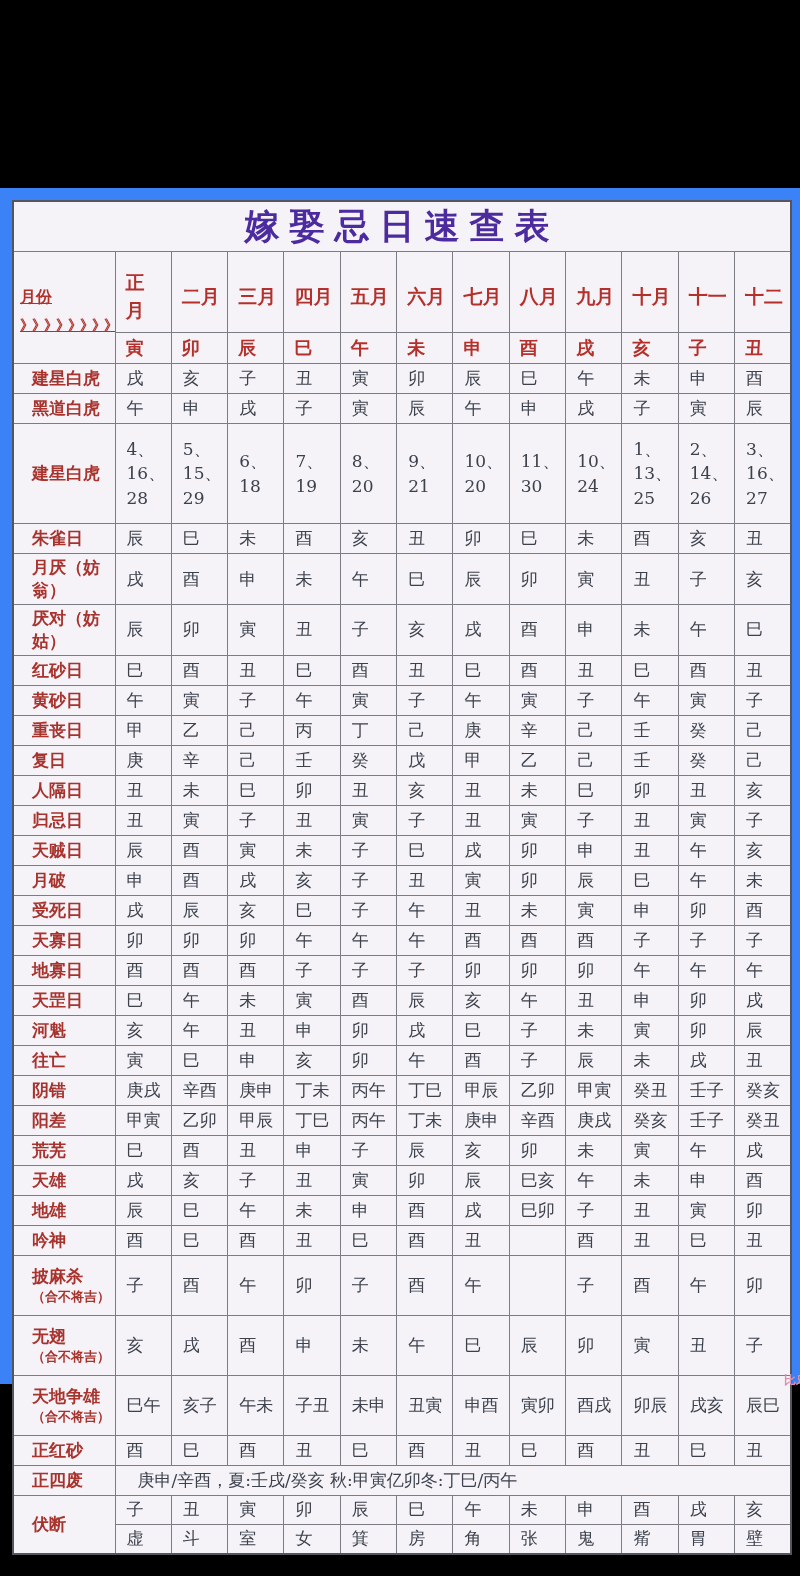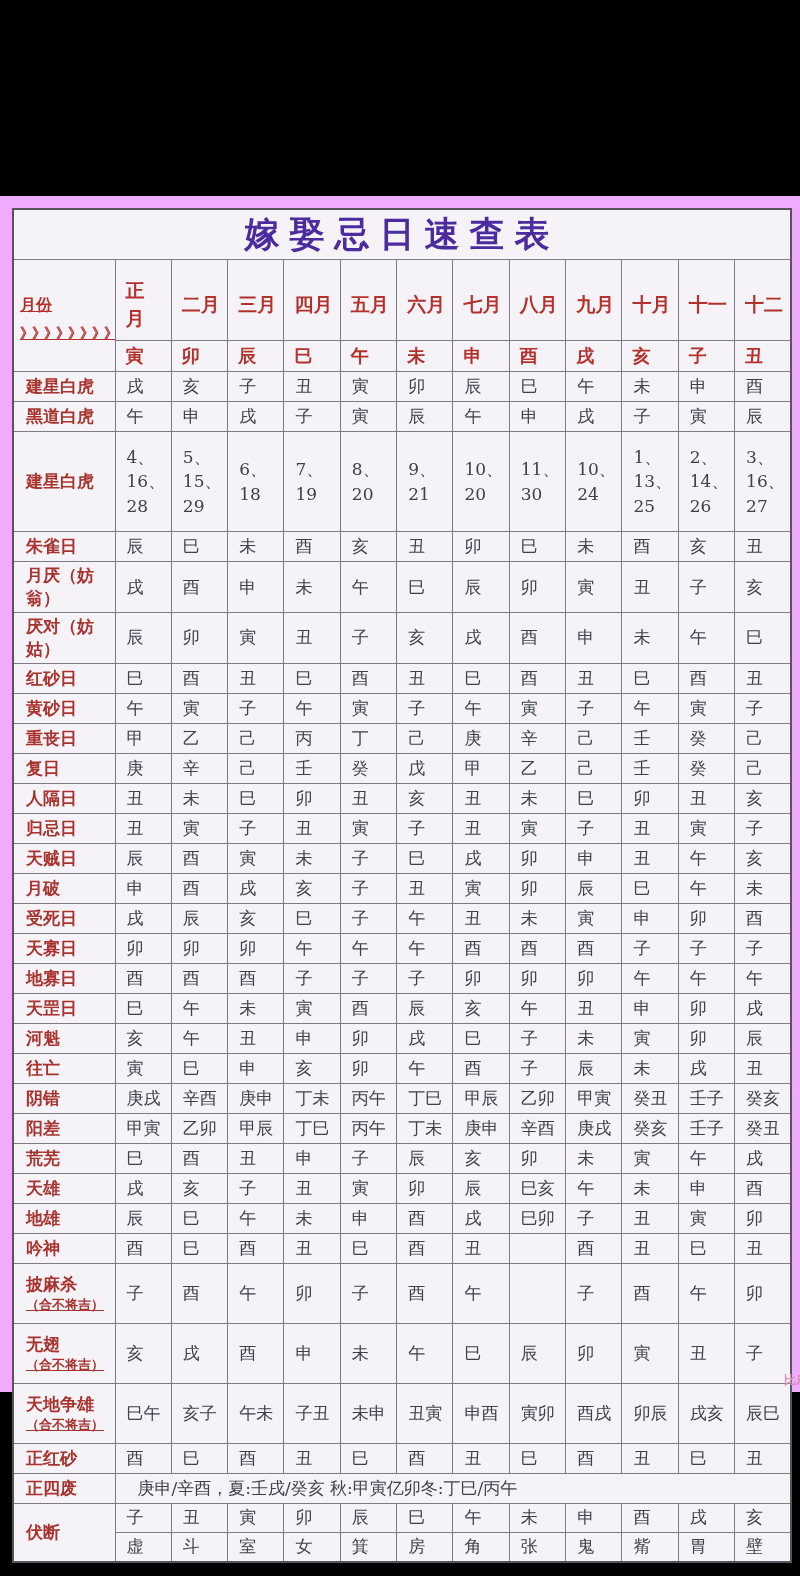--- a/index.html
+++ b/index.html
@@ -3,23 +3,23 @@
 <meta charset="utf-8">
 <style>
   html,body{margin:0;padding:0;overflow:hidden;}
   body{
     width:800px;height:1576px;
     background:#000;
     position:relative;
     font-family:"DejaVu Serif","Liberation Serif",serif;
   }
   .panel{
-    position:absolute;top:196px;left:0;
+    position:absolute;top:188px;left:0;
     width:800px;height:1196px;
-    background:#f0abfc;
+    background:#3b82f6;
   }
   table.lookup{
     border-collapse:collapse;
     table-layout:fixed;
     width:780px;
     margin:12px 0 0 12px;
     border:2px solid #55555e;
     background:#f5f2f8;
   }
   table.lookup td{
@@ -59,24 +59,24 @@
     height:28px;
     color:#b4312b;
     font-size:18px;
     font-weight:bold;
     padding-left:10px;
   }
   td.label{
     color:#a8322c;
     font-size:17px;
     font-weight:bold;
-    padding:2px 2px 2px 12px;
+    padding:2px 2px 2px 18px;
     line-height:1.35;
   }
-  .sublabel{font-size:13px;font-weight:bold;text-decoration:underline;}
+  .sublabel{font-size:13px;font-weight:bold;}
   td.cell{
     color:#3c414b;
     font-size:17px;
     padding-left:11px;
     line-height:1.45;
   }
   td.spantext{
     color:#3c414b;
     font-size:17px;
     padding-left:22px;

